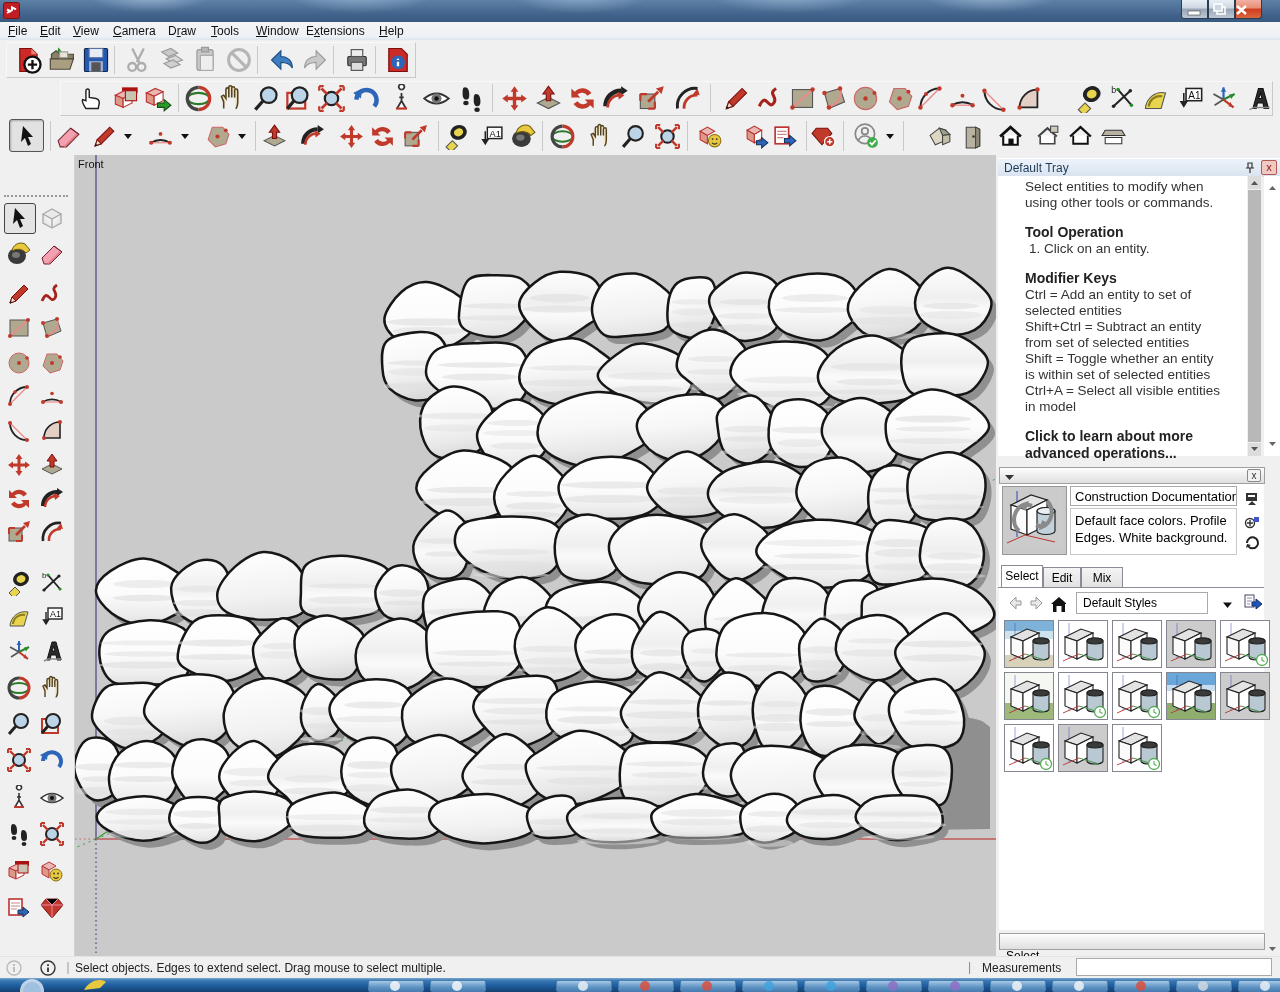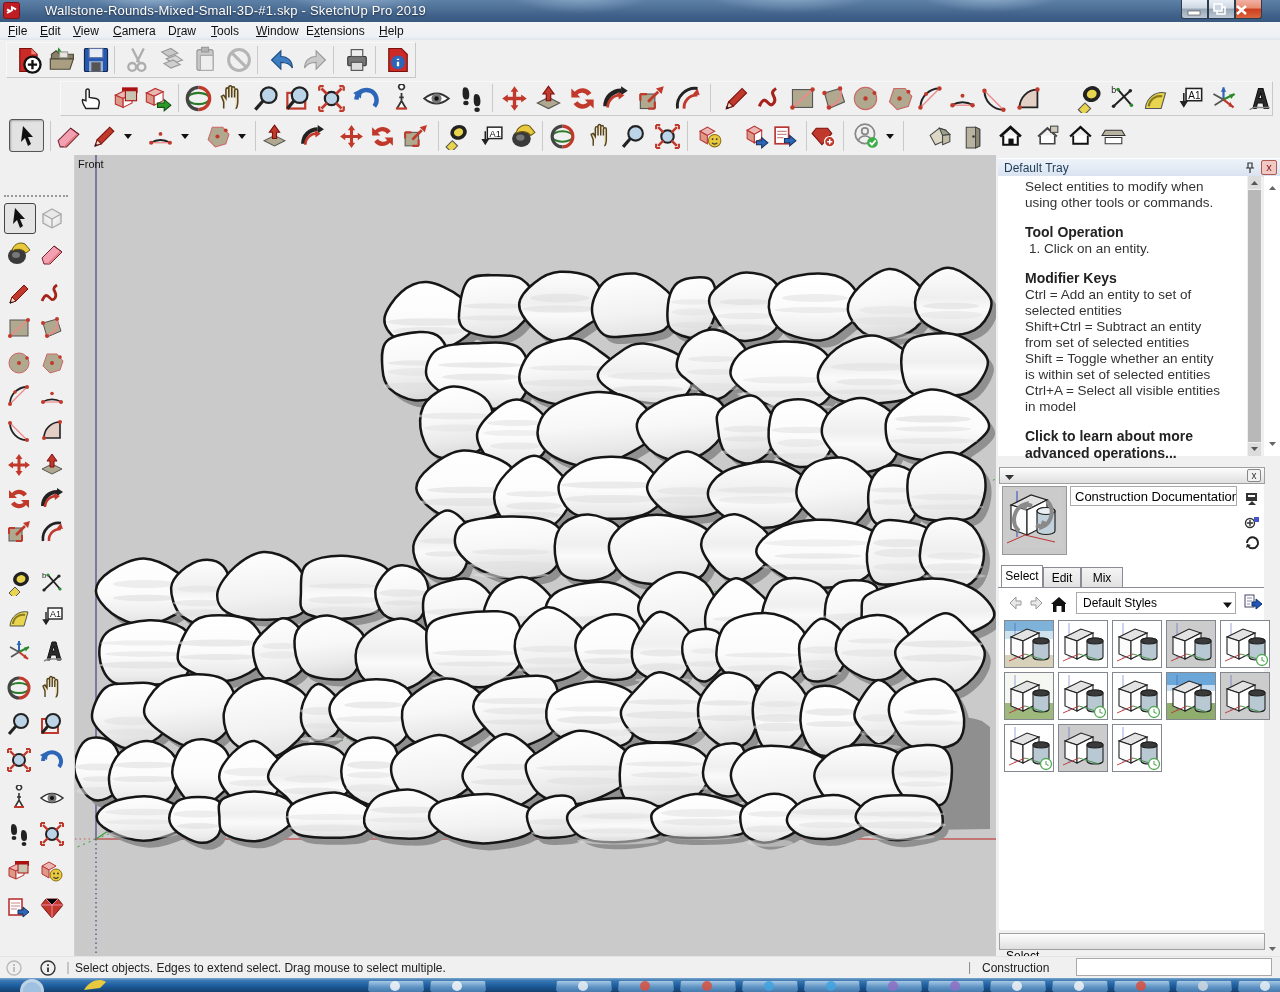--- a/index.html
+++ b/index.html
@@ -46,21 +46,20 @@
 .tbtn{position:absolute;top:2px;width:56px;height:12px;border:1px solid #4a7eb0;border-radius:2px;
  background:linear-gradient(180deg,#a6c9e6,#5f94c4 60%,#4a7fb3)}
 .field{position:absolute;background:#fff;border:1px solid #a9a9a9;font-size:12px;color:#000}
 </style></head><body>
 <div id="titlebar" class="abs">
     <svg class="abs" style="left:3px;top:2px" width="17" height="17" viewBox="0 0 17 17">
       <rect x="0.5" y="0.5" width="16" height="16" rx="2" fill="#c01e25" stroke="#7e1216"></rect>
       <path d="M4 11 L9 8.2 L9 5.4 L13 7.4" stroke="#fff" stroke-width="2" fill="none"></path>
       <path d="M4 7.5 L8 9.5" stroke="#fff" stroke-width="2" fill="none"></path>
     </svg>
-    <span class="ttext">Wallstone-Rounds-Mixed-Small-3D-#1.skp - SketchUp Pro 2019</span>
     <div class="capbtn" style="left:1181px;width:27px;border-bottom-left-radius:3px"></div>
     <div class="capbtn" style="left:1208px;width:27px"></div>
     <div class="capbtn close" style="left:1235px;width:27px;border-bottom-right-radius:3px"></div>
     <svg class="abs" style="left:1181px;top:0" width="81" height="19" viewBox="0 0 81 19">
       <rect x="7" y="11" width="12" height="4" fill="#fff" stroke="#444" stroke-width="0.6"></rect>
       <rect x="36" y="7" width="8" height="7" fill="none" stroke="#fff" stroke-width="1.6"></rect>
       <rect x="33" y="4" width="8" height="7" fill="#cdd7e2" stroke="#fff" stroke-width="1.6"></rect>
       <path d="M43 5 L52 13 M52 5 L43 13" stroke="#fff" stroke-width="2.4" transform="translate(13,1)"></path>
     </svg>
   </div>
@@ -1205,20 +1204,21 @@
         </g>
         <g stroke="#222" stroke-width="1.2">
           <path d="M34 24 a9 3.5 0 0 1 18 0 l0 20 a9 3.5 0 0 1 -18 0 z" fill="#c2d2dc"></path>
           <ellipse cx="43" cy="24" rx="9" ry="3.5" fill="#e8eef2"></ellipse>
         </g>
         <path d="M4 56 L22 48 L52 55" stroke="#b33" stroke-width="1" fill="none"></path>
         <path d="M44 14 a16 16 0 0 1 -5 26 l2 -6 m-2 6 l-6 -2" stroke="#8a8a8a" stroke-width="4" fill="none"></path>
         <path d="M16 44 a16 16 0 0 1 7 -27 l-2 6 m2 -6 l6 2" stroke="#8a8a8a" stroke-width="4" fill="none"></path>
       </svg></div>
     <div class="field" style="left:72px;top:331px;width:167px;height:20px;padding:2px 0 0 4px;overflow:hidden;white-space:nowrap;font-size:13px">Construction Documentation Sty</div>
+    <div class="field" style="left:72px;top:353px;width:167px;height:47px;border-color:#c8c8c8;padding:3px 0 0 4px;line-height:17px;font-size:13px">Default face colors. Profile<br>Edges. White background.</div>
     <svg class="abs" style="left:246px;top:336px" width="16" height="60" viewBox="0 0 16 60">
       <rect x="2" y="2" width="11" height="8" fill="#333"></rect>
       <rect x="4" y="4" width="7" height="2" fill="#fff"></rect>
       <path d="M4 14 l4 -4 4 4z" fill="#333"></path>
       <circle cx="6" cy="32" r="4.5" fill="none" stroke="#333" stroke-width="1.4"></circle>
       <path d="M6 29 v6 M3 32 h6" stroke="#333" stroke-width="1.4"></path>
       <rect x="10" y="26" width="5" height="5" fill="#4455cc"></rect>
       <path d="M3 52 a5.5 5.5 0 1 1 1 3" fill="none" stroke="#222" stroke-width="2"></path>
       <path d="M2 57 l1 -4 4 1z" fill="#222"></path>
     </svg>
@@ -1228,21 +1228,21 @@
       <div class="tab" style="left:45px;top:2px;width:38px">Edit</div>
       <div class="tab" style="left:83px;top:2px;width:42px">Mix</div>
     </div>
     <svg class="abs" style="left:8px;top:437px" width="60" height="22" viewBox="0 0 60 22">
       <path d="M10 5 l-6 6 6 6 v-4 h5 v-4 h-5z" fill="#e8e8e8" stroke="#999"></path>
       <path d="M30 5 l6 6 -6 6 v-4 h-5 v-4 h5z" fill="#e8e8e8" stroke="#999"></path>
       <path d="M45 12 l8 -7 8 7z" fill="#111"></path>
       <rect x="47" y="12" width="12" height="8" fill="#111"></rect>
       <rect x="50.5" y="14" width="5" height="6" fill="#fff"></rect>
     </svg>
-    <div class="field" style="left:78px;top:437px;width:160px;height:22px;padding:3px 0 12px 6px">Default Styles<svg class="abs" style="left:145px;top:8px" width="11" height="8" viewBox="0 0 11 8">
+    <div class="field" style="left:78px;top:437px;width:132px;height:22px;padding:3px 0 12px 6px">Default Styles<svg class="abs" style="left:145px;top:8px" width="11" height="8" viewBox="0 0 11 8">
         <path d="M1 1.5 h9 l-4.5 5.5z" fill="#111"></path>
       </svg></div>
     <svg class="abs" style="left:246px;top:437px" width="18" height="20" viewBox="0 0 18 20">
       <rect x="1" y="3" width="9" height="12" fill="#fff" stroke="#446"></rect>
       <path d="M3 6 h5 M3 9 h5 M3 12 h3" stroke="#88a" stroke-width="1"></path>
       <path d="M8 10 h4 v-3 l6 5 -6 5 v-3 h-4z" fill="#2255bb" stroke="#113366"></path>
     </svg>
     <div class="thumb" style="left:6px;top:465px"><svg width="48" height="46" viewBox="0 0 48 46">
         <rect width="48" height="14" fill="#7fb2d9"></rect>
         <rect y="10" width="48" height="10" fill="#cfe3ef"></rect>
@@ -1463,21 +1463,21 @@
 <div id="statusbar" class="abs">
     <svg class="abs" style="left:6px;top:3px" width="70" height="16" viewBox="0 0 70 16">
       <circle cx="8" cy="8" r="7" fill="none" stroke="#b9b9b9" stroke-width="1.4"></circle>
       <path d="M8 4 v2 M8 7 v5" stroke="#b9b9b9" stroke-width="1.8"></path>
       <circle cx="42" cy="8" r="7" fill="none" stroke="#333" stroke-width="1.4"></circle>
       <path d="M42 4.2 v1.8 M42 7.4 v4.6" stroke="#333" stroke-width="1.8"></path>
       <path d="M62 2 v12" stroke="#999" stroke-width="1"></path>
     </svg>
     <span class="abs" style="left:75px;top:4px">Select objects. Edges to extend select. Drag mouse to select multiple.</span>
     <span class="abs" style="left:968px;top:3px;color:#888">|</span>
-    <span class="abs" style="left:982px;top:4px">Construction</span>
+    <span class="abs" style="left:982px;top:4px">Measurements</span>
     <div class="field" style="left:1076px;top:1px;width:196px;height:18px"></div>
   </div>
 <div id="taskbar" class="abs">
     <svg class="abs" style="left:18px;top:0" width="40" height="14" viewBox="0 0 40 14">
       <circle cx="14" cy="13" r="12" fill="#d8e6f2" opacity="0.85"></circle>
       <circle cx="14" cy="13" r="9" fill="#9fc0de"></circle>
     </svg>
     <svg class="abs" style="left:80px;top:0" width="30" height="14" viewBox="0 0 30 14">
       <path d="M4 12 C10 2 20 0 26 4 L20 10 Z" fill="#e8c93e"></path>
     </svg>

